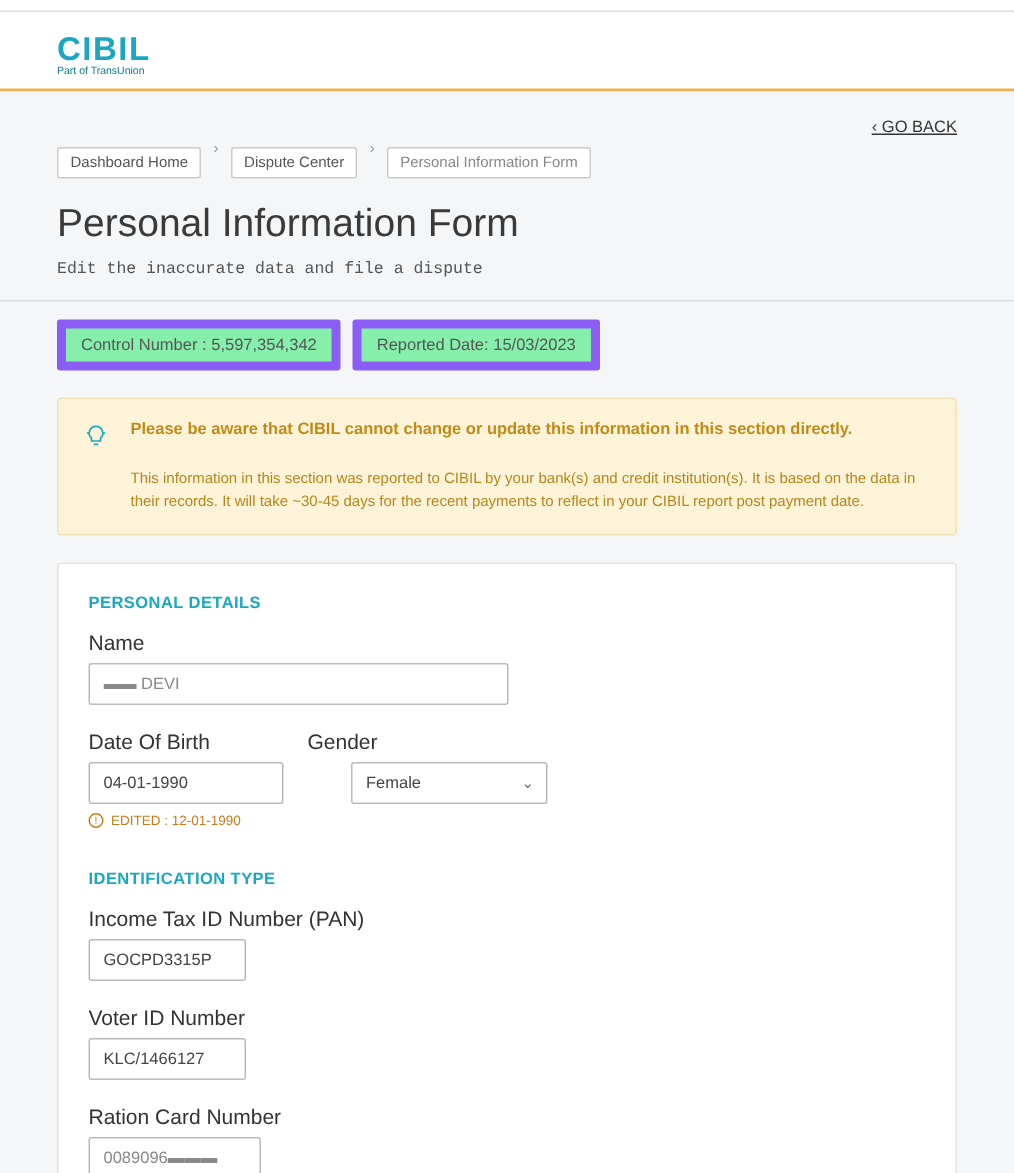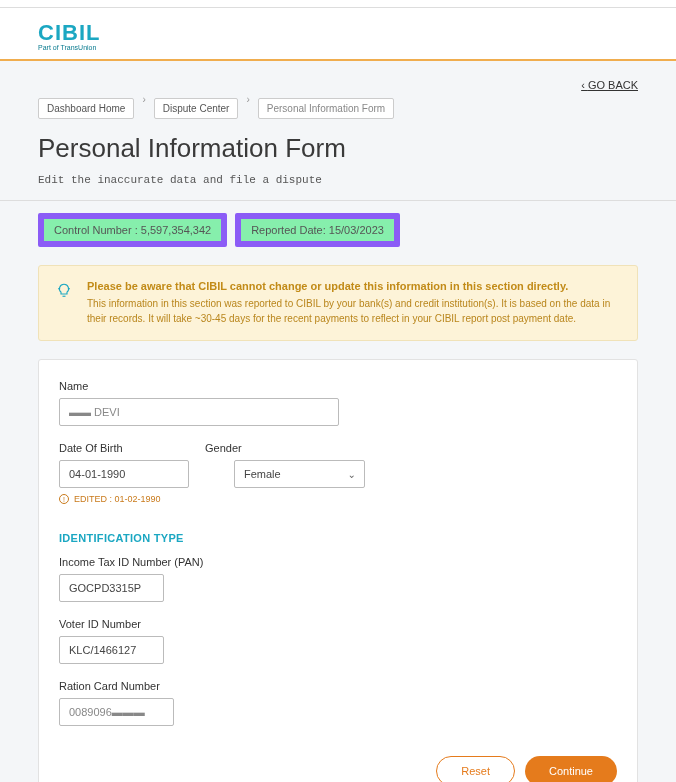--- a/index.html
+++ b/index.html
@@ -115,21 +115,21 @@
 .bulb {
   width: 18px;
   height: 18px;
   flex-shrink: 0;
   margin-top: 2px;
 }
 .notice-text .notice-title {
   color: #c28b18;
   font-size: 11px;
   font-weight: 600;
-  margin-bottom: 4px;
+  margin-bottom: 20px;
 }
 .notice-text .notice-body {
   color: #b9861d;
   font-size: 10px;
   line-height: 1.5;
 }
 .form-card {
   background: #fff;
   border: 1px solid #e2e2e2;
   border-radius: 3px;
@@ -139,21 +139,21 @@
   color: #1ba7c2;
   font-size: 11px;
   font-weight: 600;
   letter-spacing: 0.3px;
   margin-bottom: 12px;
 }
 .field {
   margin-bottom: 16px;
 }
 .field-label {
-  font-size: 11px;
+  font-size: 14px;
   color: #333;
   margin-bottom: 6px;
 }
 .text-input, .select-input {
   border: 1px solid #bbb;
   padding: 7px 9px;
   font-size: 11px;
   color: #444;
   background: #fff;
   border-radius: 2px;
@@ -277,33 +277,34 @@
         </svg>
     </span>
     <div class="notice-text">
       <div class="notice-title">Please be aware that CIBIL cannot change or update this information in this section directly.</div>
       <div class="notice-body">This information in this section was reported to CIBIL by your bank(s) and credit institution(s). It is based on the data in their records. It will take ~30-45 days for the recent payments to reflect in your CIBIL report post payment date.</div>
     </div>
   </div>
 
   <div class="form-card">
 
+    <div class="section-title">PERSONAL DETAILS</div>
 
     <div class="field col-name">
       <div class="field-label">Name</div>
       <input class="text-input redacted" value="▬▬ DEVI" style="">
     </div>
 
     <div class="row">
       <div class="field col-dob">
         <div class="field-label">Date Of Birth</div>
         <input class="text-input" value="04-01-1990" style="">
         <div class="edited-note">
           <span class="edited-icon">!</span>
-          <span>EDITED : 01-02-1990</span>
+          <span>EDITED : 12-01-1990</span>
         </div>
       </div>
       <div class="field col-gender">
         <div class="field-label">Gender</div>
         <div class="select-wrap">
           <select class="select-input">
             <option>Female</option>
           </select>
           <span class="select-chevron">⌄</span>
         </div>

